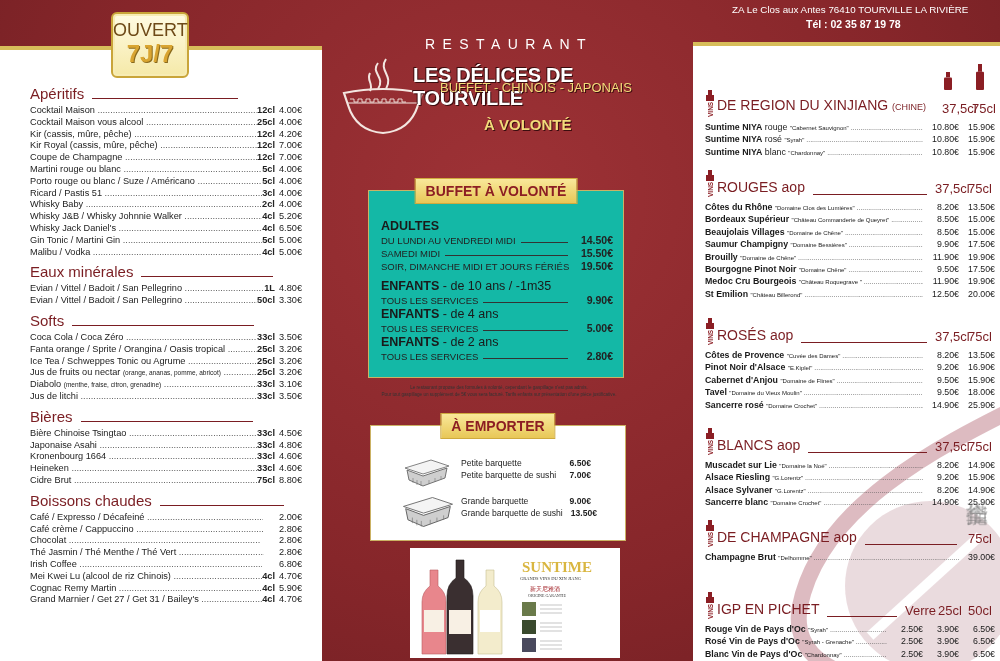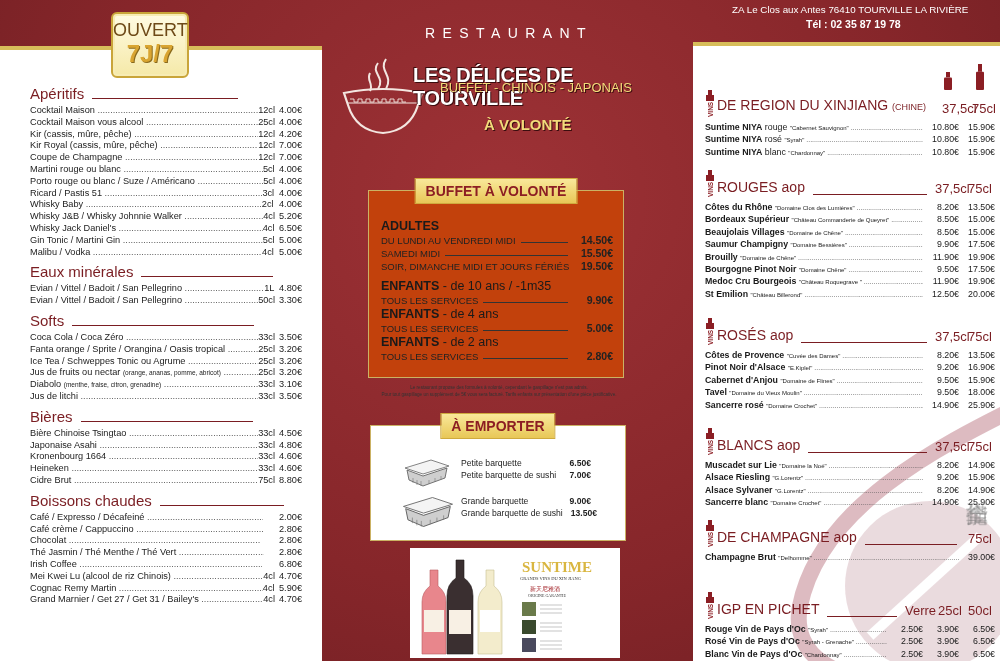--- a/index.html
+++ b/index.html
@@ -32,34 +32,34 @@
   .left-content { position: absolute; left: 30px; top: 30px; width: 272px; }
   .section-title {
     display: flex; align-items: flex-end; font-size: 15px; color: #7a1d22;
     margin-top: 5px; margin-bottom: 3px; height: 17px;
   }
   .section-title .rule { flex: 0 0 auto; border-bottom: 1.5px solid #7a1d22; margin-left: 8px; margin-bottom: 3px; }
   .row { display: flex; font-size: 9.2px; line-height: 11.8px; color: #222; white-space: nowrap; }
   .row .name { flex: 1 1 auto; overflow: hidden; position: relative; }
   .row .name::after { content: " ................................................................................................................................................"; color: #555; }
   .row .name .sub { font-size: 6.5px; }
-  .row .vol { width: 28px; text-align: left; padding-right: 4px; }
+  .row .vol { width: 28px; text-align: center; padding-right: 4px; font-weight: bold; }
   .row .price { width: 34px; text-align: right; }
 
   
   .center-header { position: absolute; left: 330px; top: 0; width: 340px; height: 170px; color: #fff; }
-  .rest-label { position: absolute; left: 95px; top: 25px; font-size: 14px; letter-spacing: 7.4px; color: #fff; }
+  .rest-label { position: absolute; left: 95px; top: 36px; font-size: 14px; letter-spacing: 7.4px; color: #fff; }
   .rest-name { position: absolute; left: 83px; top: 64px; font-size: 20px; font-weight: bold; color: #fff; text-shadow: 1px 1px 0 #3a0c0e, -1px -1px 0 #3a0c0e; letter-spacing: -0.3px; }
   .rest-sub { position: absolute; left: 110px; top: 80px; font-size: 13px; color: #f2db7a; text-shadow: 1px 1px 0 #3a0c0e; }
   .rest-vol { position: absolute; left: 154px; top: 116px; font-size: 15px; font-weight: bold; color: #f2db7a; text-shadow: 1px 1px 0 #3a0c0e; }
   .bowl-icon { position: absolute; left: 10px; top: 55px; width: 86px; height: 86px; }
 
   .buffet-box {
     position: absolute; left: 368px; top: 190px; width: 256px; height: 188px;
-    background: #c2410c; border: 1.5px solid #cbb264;
+    background: #14b8a6; border: 1.5px solid #cbb264;
   }
   .box-tab {
     position: absolute; left: 50%; transform: translateX(-50%); top: -13px;
     background: linear-gradient(#f9e89a, #e8c757); color: #8c1e23; font-weight: bold;
     font-size: 14px; padding: 4px 10px; white-space: nowrap; border: 1px solid #cfaa3e;
   }
   .buffet-inner { position: absolute; left: 12px; top: 28px; width: 232px; }
   .b-group-title { font-size: 12.5px; font-weight: bold; color: #1a1a1a; line-height: 15px; }
   .b-group-title .thin { font-weight: normal; }
   .b-row { display: flex; font-size: 9.5px; line-height: 13px; color: #222; }

